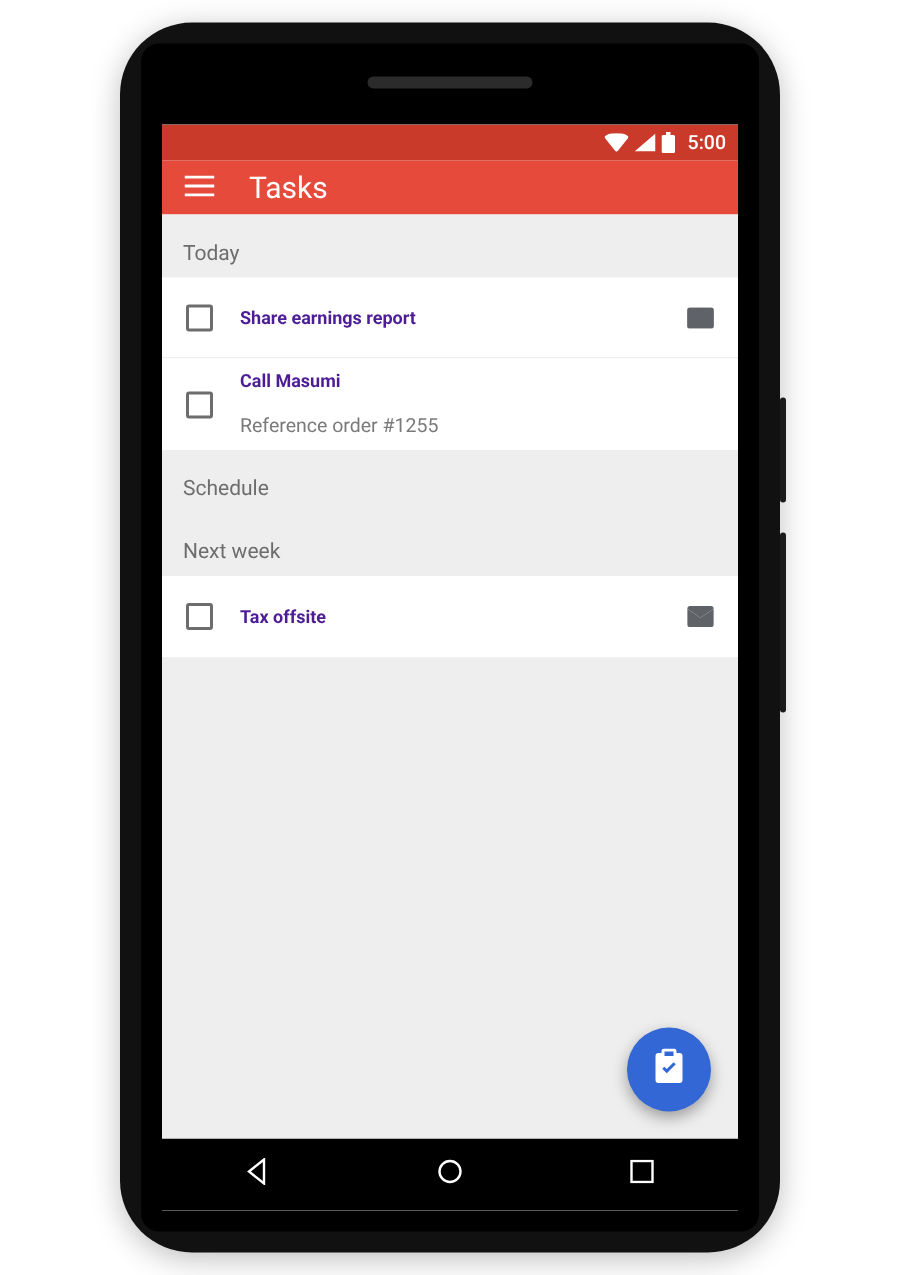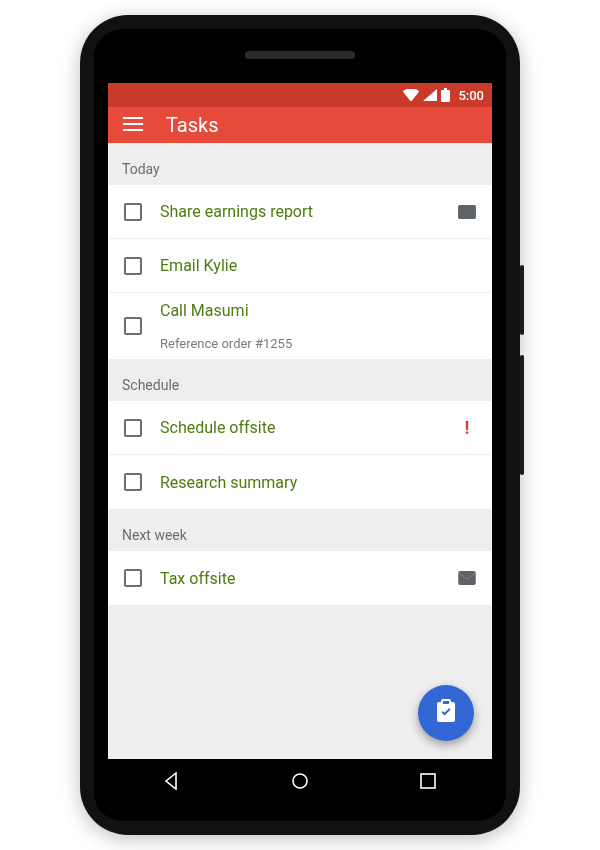--- a/index.html
+++ b/index.html
@@ -13,21 +13,21 @@
     width:440px; height:820px;
     background:#111;
     border-radius:48px;
     padding:14px;
     box-shadow:0 4px 20px rgba(0,0,0,0.25);
     position:relative;
   }
   .phone-inner{
     width:100%; height:100%;
     background:#000;
-    border-radius:28px;
+    border-radius:12px;
     padding:10px 6px 6px 6px;
     display:flex; flex-direction:column;
     position:relative;
   }
   .speaker{
     width:110px; height:8px; background:#2b2b2b;
     border-radius:4px; margin:12px auto 0 auto;
   }
   .side-btn{
     position:absolute; right:-4px; width:4px; background:#1a1a1a; border-radius:2px;
@@ -80,21 +80,21 @@
   .tasks-group .task:last-child{ border-bottom:none; }
   .checkbox{
     width:18px; height:18px;
     border:2px solid #6d6d6d;
     border-radius:2px;
     flex-shrink:0;
     cursor:pointer;
     margin-left:2px;
   }
   .task-text{ flex:1; display:flex; flex-direction:column; justify-content:center;}
-  .task-title{ color:#4d7c0f; font-size:16px;}
+  .task-title{ color:#4c1d95; font-size:12px;font-weight:bold;}
   .task-sub{ color:#7a7a7a; font-size:13px; margin-top:16px;}
   .task-icon{ width:22px; display:flex; align-items:center; justify-content:center; color:#5f6368;}
   .priority{ color:#e53935; font-weight:700; font-size:18px;}
   .blank-row{ background:#eee; height:54px;}
   
   .fab{
     position:absolute;
     right:18px; bottom:18px;
     width:56px; height:56px;
     background:#3367d6;
@@ -165,48 +165,27 @@
               <svg width="18" height="14" viewBox="0 0 20 16">
                   <path fill="#5f6368" d="M2 0h16a2 2 0 0 1 2 2v12a2 2 0 0 1-2 2H2a2 2 0 0 1-2-2V2a2 2 0 0 1 2-2zm0 2l8 6 8-6M2 2v0l8 6 8-6"></path>
                   <path fill="#5f6368" d="M0 2v12a2 2 0 0 0 2 2h16a2 2 0 0 0 2-2V2l-10 7L0 2z"></path>
                   <path fill="#5f6368" d="M2 0h16a2 2 0 0 1 2 2l-10 7L0 2a2 2 0 0 1 2-2z"></path>
                 </svg>
             </div>
           </div>
           <div class="task">
             <div class="checkbox"></div>
             <div class="task-text">
-              <div class="task-title">Email Kylie</div>
-            </div>
-          </div>
-          <div class="task">
-            <div class="checkbox"></div>
-            <div class="task-text">
               <div class="task-title">Call Masumi</div>
               <div class="task-sub">Reference order #1255</div>
             </div>
           </div>
         </div>
 
         <div class="section-header">Schedule</div>
-        <div class="tasks-group">
-          <div class="task">
-            <div class="checkbox"></div>
-            <div class="task-text">
-              <div class="task-title">Schedule offsite</div>
-            </div>
-            <div class="task-icon priority">!</div>
-          </div>
-          <div class="task">
-            <div class="checkbox"></div>
-            <div class="task-text">
-              <div class="task-title">Research summary</div>
-            </div>
-          </div>
-        </div>
 
         <div class="section-header">Next week</div>
         <div class="tasks-group">
           <div class="task">
             <div class="checkbox"></div>
             <div class="task-text">
               <div class="task-title">Tax offsite</div>
             </div>
             <div class="task-icon">
               <svg width="18" height="14" viewBox="0 0 20 16">

